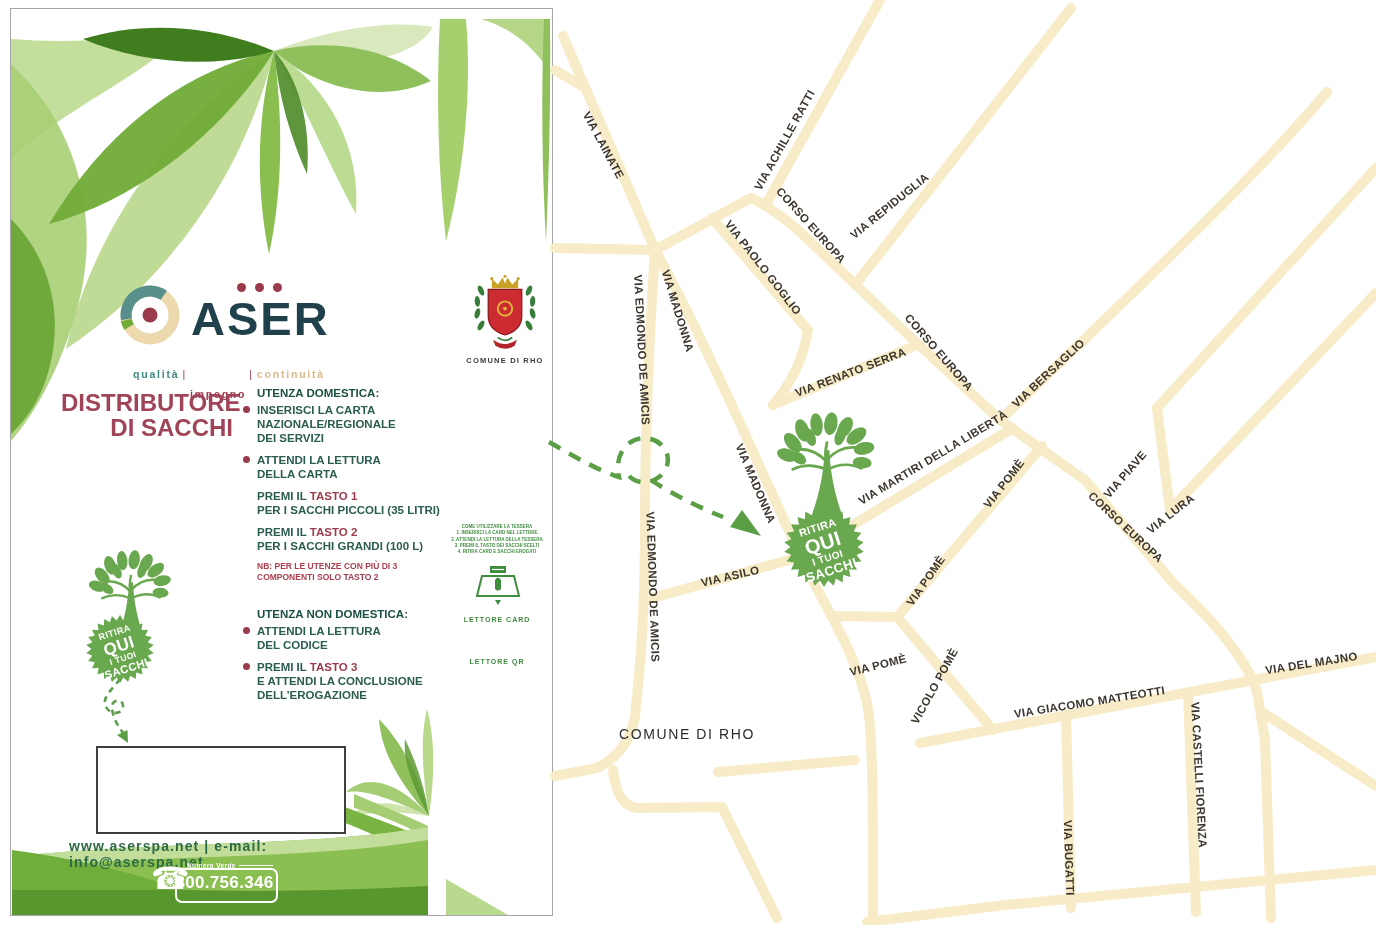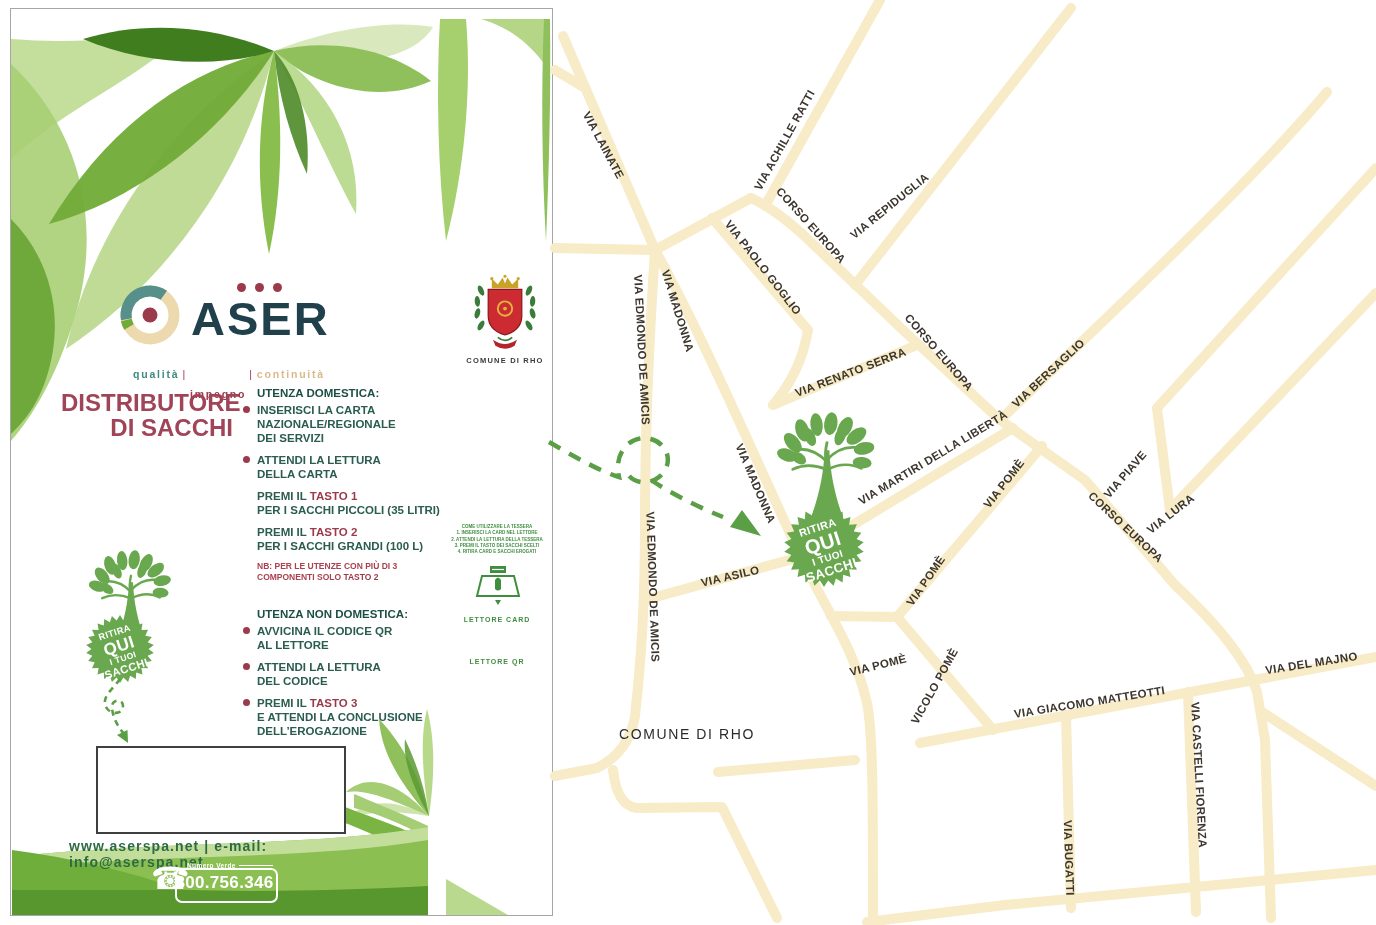--- a/index.html
+++ b/index.html
@@ -172,24 +172,20 @@
             <div class="line"><span>PREMI IL </span><span class="accent">TASTO 2</span></div>
             <div class="line">PER I SACCHI GRANDI (100 L)</div>
           </div>
           <div class="item n">
             <div class="line">NB: PER LE UTENZE CON PIÙ DI 3</div>
             <div class="line"><span>COMPONENTI SOLO </span><span class="accent">TASTO 2</span></div>
           </div>
         </div>
       <div class="sec-heading mt">UTENZA NON DOMESTICA:</div>
       <div>
-          <div class="item b">
-            <div class="line">AVVICINA IL CODICE QR</div>
-            <div class="line">AL LETTORE</div>
-          </div>
           <div class="item b">
             <div class="line">ATTENDI LA LETTURA</div>
             <div class="line">DEL CODICE</div>
           </div>
           <div class="item b">
             <div class="line"><span>PREMI IL </span><span class="accent">TASTO 3</span></div>
             <div class="line">E ATTENDI LA CONCLUSIONE</div>
             <div class="line">DELL’EROGAZIONE</div>
           </div>
         </div>

